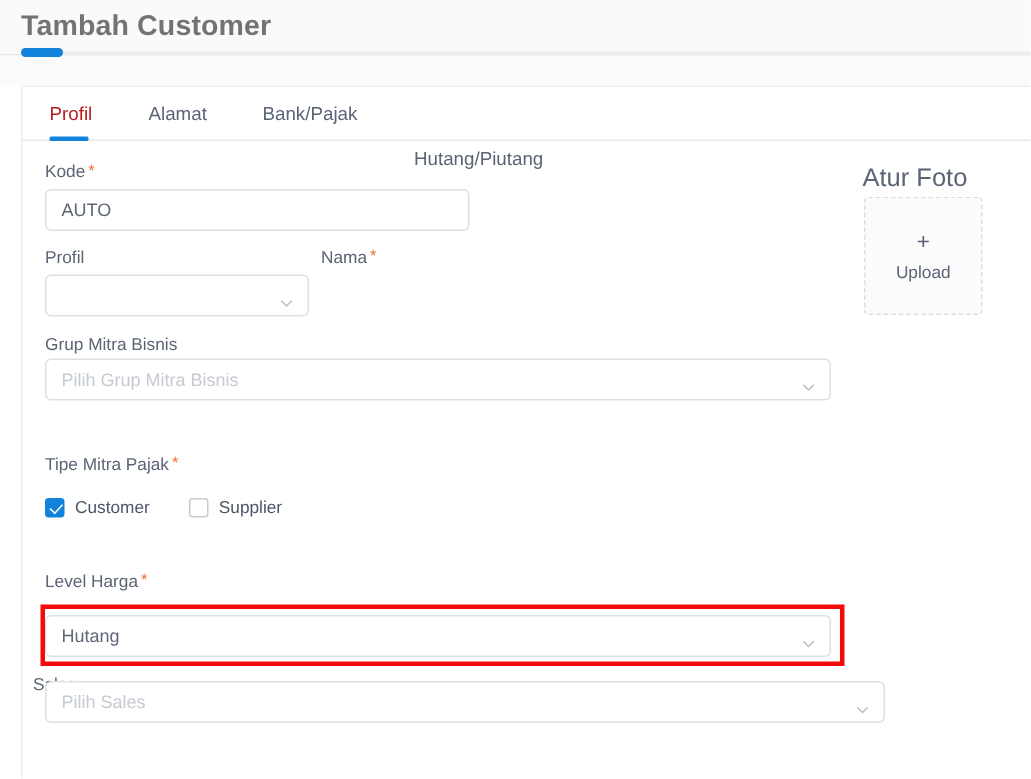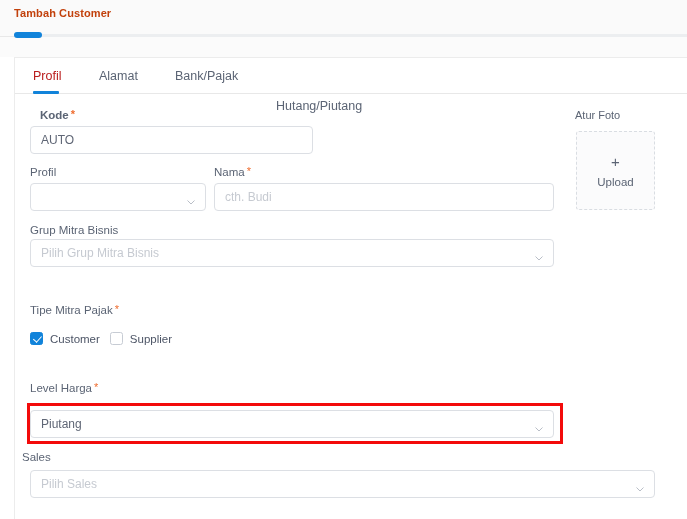--- a/index.html
+++ b/index.html
@@ -15,23 +15,23 @@
   
   .page-header {
     position: absolute;
     left: 0; top: 0;
     width: 687px; height: 36px;
     background: #fafafa;
   }
   .page-title {
     position: absolute;
     left: 14px; top: 7px;
-    font-size: 11px;
+    font-size: 19px;
     font-weight: bold;
-    color: #c2410c;
+    color: #737373;
     letter-spacing: 0.1px;
   }
   .header-divider {
     position: absolute;
     left: 0; top: 36px;
     width: 687px; height: 1px;
     background: #e8e8e8;
   }
   .subheader-strip {
     position: absolute;
@@ -170,21 +170,21 @@
   .cblabel {
     font-size: 11.5px;
     color: #4d5566;
     margin-left: 7px;
     white-space: nowrap;
   }
 
   
   .upload-label {
     position: absolute;
-    font-size: 11px;
+    font-size: 17px;
     color: #5b6474;
   }
   .upload-box {
     position: absolute;
     width: 79px; height: 79px;
     border: 1px dashed #d9dde2;
     border-radius: 3px;
     background: #fbfbfc;
     display: flex;
     flex-direction: column;
@@ -227,21 +227,21 @@
   <div class="tabs">
     <div class="tab active" style="left:18px;">Profil</div>
     <div class="tab" style="left:84px;">Alamat</div>
     <div class="tab" style="left:160px;">Bank/Pajak</div>
     <div class="tab" style="left:261px;margin-top:30px;">Hutang/Piutang</div>
     <div class="tab-underline" style="left:18px; width:26px;"></div>
   </div>
 
   <div class="form-body">
 
-    <div class="field-label" style="left:25px; top:15px;font-weight:bold;">
+    <div class="field-label" style="left:15px; top:15px;">
       <span>Kode</span><span class="req">*</span>
     </div>
     <div class="input-box" style="left:15px; top:32px; width:283px;">
       <span class="val">AUTO</span>
     </div>
 
     <div class="field-label" style="left:15px; top:72px;">
       <span>Profil</span>
     </div>
     <div class="select-box" style="left:15px; top:89px; width:176px;">
@@ -249,23 +249,20 @@
       <span class="caret">
         <svg width="8" height="5" viewBox="0 0 8 5">
             <path d="M0.5 0.5 L4 4 L7.5 0.5" fill="none" stroke="#b9bec7" stroke-width="1"></path>
           </svg>
       </span>
     </div>
 
     <div class="field-label" style="left:199px; top:72px;">
       <span>Nama</span><span class="req">*</span>
     </div>
-    <div class="input-box" style="left:199px; top:89px; width:340px;">
-      <span class="placeholder">cth. Budi</span>
-    </div>
 
     <div class="field-label" style="left:15px; top:130px;">
       <span>Grup Mitra Bisnis</span>
     </div>
     <div class="select-box" style="left:15px; top:145px; width:524px;">
       <span class="placeholder">Pilih Grup Mitra Bisnis</span>
       <span class="caret">
         <svg width="8" height="5" viewBox="0 0 8 5">
             <path d="M0.5 0.5 L4 4 L7.5 0.5" fill="none" stroke="#b9bec7" stroke-width="1"></path>
           </svg>
@@ -273,42 +270,42 @@
     </div>
 
     <div class="field-label" style="left:15px; top:210px;">
       <span>Tipe Mitra Pajak</span><span class="req">*</span>
     </div>
     <div class="cbrow" style="left:15px; top:238px;">
       <span class="cbitem">
         <span class="cbbox checked"></span>
         <span class="cblabel">Customer</span>
       </span>
-      <span class="cbitem" style="margin-left:10px;">
+      <span class="cbitem" style="margin-left:26px;">
         <span class="cbbox"></span>
         <span class="cblabel">Supplier</span>
       </span>
     </div>
 
     <div class="field-label" style="left:15px; top:288px;">
       <span>Level Harga</span><span class="req">*</span>
     </div>
     <div class="select-box" style="left:15px; top:316px; width:524px;">
-      <span class="val">Piutang</span>
+      <span class="val">Hutang</span>
       <span class="caret">
         <svg width="8" height="5" viewBox="0 0 8 5">
             <path d="M0.5 0.5 L4 4 L7.5 0.5" fill="none" stroke="#b9bec7" stroke-width="1"></path>
           </svg>
       </span>
     </div>
 
     <div class="field-label" style="left:7px; top:357px;">
       <span>Sales</span>
     </div>
-    <div class="select-box" style="left:15px; top:376px; width:625px;">
+    <div class="select-box" style="left:15px; top:360px; width:560px;">
       <span class="placeholder">Pilih Sales</span>
       <span class="caret">
         <svg width="8" height="5" viewBox="0 0 8 5">
             <path d="M0.5 0.5 L4 4 L7.5 0.5" fill="none" stroke="#b9bec7" stroke-width="1"></path>
           </svg>
       </span>
     </div>
 
     <div class="upload-label" style="left:560px; top:15px;">Atur Foto</div>
     <div class="upload-box" style="left:561px; top:79px; transform:translateY(-42px);">

